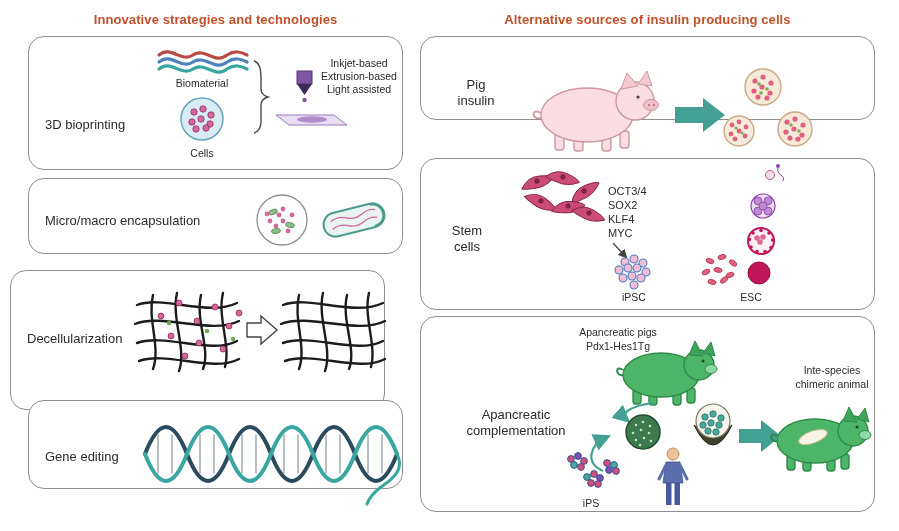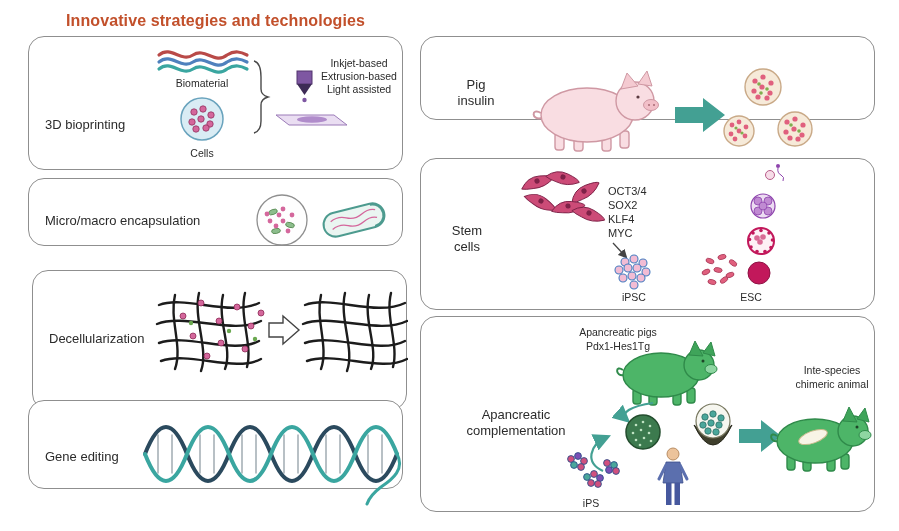--- a/index.html
+++ b/index.html
@@ -1,33 +1,34 @@
 <!DOCTYPE html>
 <html><head>
 <meta charset="utf-8">
 <style>
   * { margin:0; padding:0; box-sizing:border-box; }
   html,body { background:#ffffff; font-family:"Liberation Sans", sans-serif; }
   .canvas { position:relative; width:899px; height:531px; background:#ffffff; overflow:hidden; }
-  .col-header { position:absolute; top:12px; font-size:16px; font-weight:bold; color:#c2502b; text-align:center; letter-spacing:.1px; }
+  .col-header { position:absolute; top:12px; font-size:13px; font-weight:bold; color:#c2502b; text-align:center; letter-spacing:.1px; }
   #hdr-left  { left:28px;  width:375px; }
   #hdr-right { left:420px; width:455px; }
   .panel { position:absolute; border:1px solid #8f8f8f; border-radius:16px; background:#fff; }
   .panel-label { position:absolute; font-size:13px; color:#2b2b2b; line-height:1.25; }
   .panel-label span { display:block; text-align:center; }
   .lbl-single { text-align:left; }
   svg.illus { position:absolute; left:0; top:0; display:block; }
   svg text { font-family:"Liberation Sans", sans-serif; fill:#2b2b2b; }
 </style>
 </head>
 <body>
 
 <div class="canvas">
 
   <div id="hdr-left" class="col-header">Innovative strategies and technologies</div>
+  <div id="hdr-right" class="col-header">Alternative sources of insulin producing cells</div>
 
   <div class="panel" style="left:28px;top:36px;width:375px;height:134px;">
     <div class="panel-label lbl-single" style="left:16px;top:58px;margin-top:22px;">3D bioprinting</div>
     <svg class="illus" width="375" height="134" viewBox="0 0 375 134">
       <g fill="none" stroke-linecap="round" stroke-width="3.2">
         <path d="M130,18 C142,8 152,26 164,18 C176,10 186,28 198,18 C206,13 212,15 218,18" stroke="#b94a48"></path>
         <path d="M130,25 C142,15 152,33 164,25 C176,17 186,35 198,25 C206,20 212,22 218,25" stroke="#4f81bd"></path>
         <path d="M130,32 C142,22 152,40 164,32 C176,24 186,42 198,32 C206,27 212,29 218,32" stroke="#3aa6a0"></path>
       </g>
       <text x="173" y="50" text-anchor="middle" font-size="10.5">Biomaterial</text>
@@ -52,21 +53,21 @@
         <circle cx="275.5" cy="63" r="2.2" fill="#7e57a2"></circle>
         <polygon points="247,78 305,78 318,88 260,88" fill="#eadef2" stroke="#9b7bb8"></polygon>
         <ellipse cx="283" cy="82.5" rx="15" ry="3.2" fill="#b08ccb"></ellipse>
       </g>
       <text x="330" y="30" text-anchor="middle" font-size="10.5">Inkjet-based</text>
       <text x="330" y="43" text-anchor="middle" font-size="10.5">Extrusion-based</text>
       <text x="330" y="56" text-anchor="middle" font-size="10.5">Light assisted</text>
     </svg>
   </div>
 
-  <div class="panel" style="left:28px;top:178px;width:375px;height:68px;">
+  <div class="panel" style="left:28px;top:178px;width:375px;height:76px;">
     <div class="panel-label lbl-single" style="left:16px;top:34px;">Micro/macro encapsulation</div>
     <svg class="illus" width="375" height="84" viewBox="0 0 375 84">
       <g>
         <circle cx="253" cy="41" r="25" fill="#fefefe" stroke="#8f8f8f" stroke-width="1.3"></circle>
         <g fill="#8cbd8c" stroke="#55884f" stroke-width="0.8">
           <ellipse cx="244" cy="33" rx="4.5" ry="2.5" transform="rotate(-20 244 33)"></ellipse>
           <ellipse cx="261" cy="46" rx="4.5" ry="2.5" transform="rotate(15 261 46)"></ellipse>
           <ellipse cx="247" cy="52" rx="4.5" ry="2.5" transform="rotate(-10 247 52)"></ellipse>
         </g>
         <g fill="#d4679c">
@@ -82,21 +83,21 @@
       </g>
       <g transform="rotate(-14 325 41)">
         <rect x="294" y="29" width="62" height="24" rx="12" fill="#eaf5f1" stroke="#4d9b8f" stroke-width="2"></rect>
         <path d="M302,37 Q310,33 318,37 T334,37 T348,36" stroke="#d4679c" stroke-width="1.3" fill="none"></path>
         <path d="M302,45 Q310,41 318,45 T334,45 T348,44" stroke="#d4679c" stroke-width="1.3" fill="none"></path>
         <path d="M344,30 A11,11 0 0 1 344,52" stroke="#4d9b8f" stroke-width="2" fill="none"></path>
       </g>
     </svg>
   </div>
 
-  <div class="panel" style="left:32px;top:270px;width:375px;height:140px;">
+  <div class="panel" style="left:10px;top:270px;width:375px;height:140px;">
     <div class="panel-label lbl-single" style="left:16px;top:60px;">Decellularization</div>
     <svg class="illus" width="375" height="122" viewBox="0 0 375 122">
       <defs>
         <g id="scaffoldmesh" stroke="#1c1c1c" stroke-width="2.4" fill="none" stroke-linecap="round">
           <path d="M4,14 C30,4 75,26 104,12"></path>
           <path d="M2,33 C30,22 78,44 106,30"></path>
           <path d="M4,52 C32,42 78,64 104,50"></path>
           <path d="M6,70 C34,60 80,82 106,68"></path>
           <path d="M20,4 C14,28 28,56 20,78"></path>
           <path d="M44,2 C38,28 54,58 46,80"></path>

